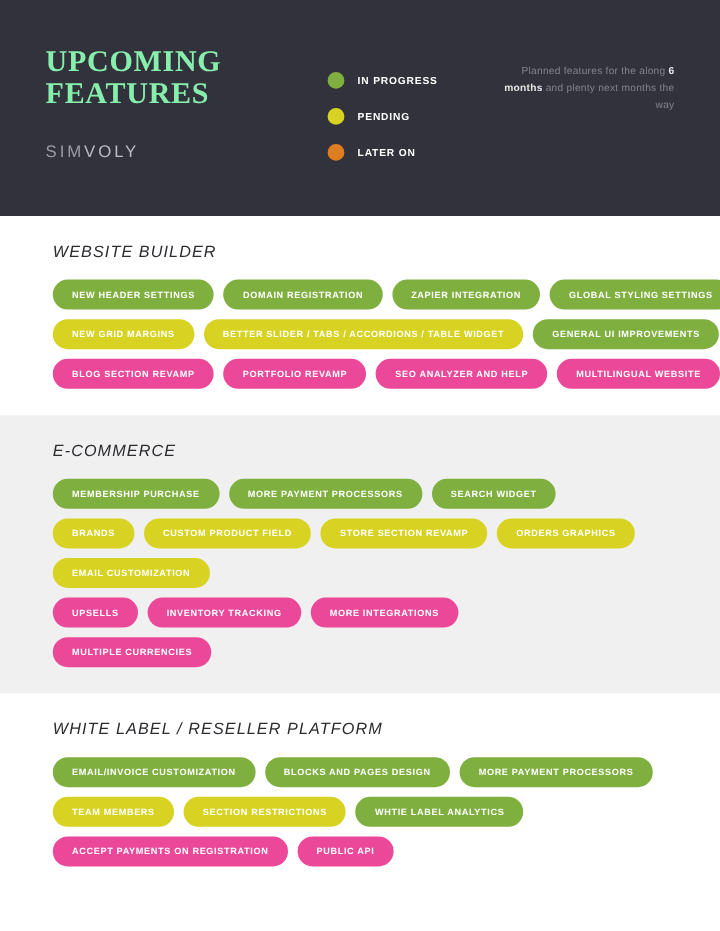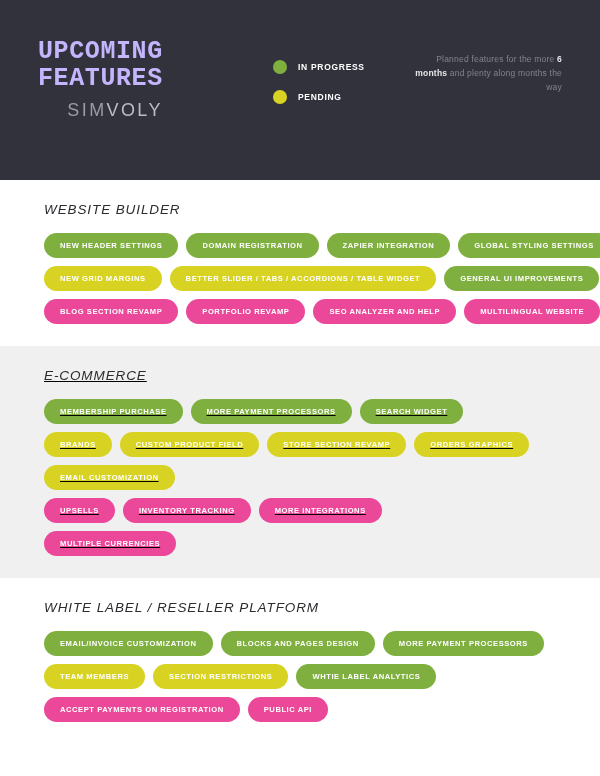--- a/index.html
+++ b/index.html
@@ -32,35 +32,34 @@
   .header-inner {
     position: relative;
     height: 100%;
   }
   .brand-block {
     position: absolute;
     left: 0;
     top: 38px;
   }
   .title-line {
-    font-family: Liberation Mono, monospace;
+    font-family: Liberation Serif, serif;
     font-weight: bold;
     font-size: 25px;
     letter-spacing: 0.6px;
-    color: #c4b5fd;
+    color: #86efac;
     line-height: 27px;
     text-transform: uppercase;
   }
   .logo {
-    margin-top: 8px;
-    font-size: 18px;
+    margin-top: 26px;
+    font-size: 14px;
     letter-spacing: 2.4px;
     color: #9a9aa4;
     text-transform: uppercase;
-    text-align: right;
   }
   .logo .em { color: #bcbcc4; }
 
   .legend {
     position: absolute;
     left: 235px;
     top: 56px;
   }
   .legend-row {
     display: flex;
@@ -159,26 +158,30 @@
 
       <div class="legend">
         <div class="legend-row">
           <span class="legend-dot" style="background:#7fb03f"></span>
           <span class="legend-label">IN PROGRESS</span>
         </div>
         <div class="legend-row">
           <span class="legend-dot" style="background:#d8d322"></span>
           <span class="legend-label">PENDING</span>
         </div>
+        <div class="legend-row">
+          <span class="legend-dot" style="background:#df7e20"></span>
+          <span class="legend-label">LATER ON</span>
+        </div>
       </div>
 
       <div class="note">
-        <span>Planned features for the more</span>
+        <span>Planned features for the along</span>
         <span class="strong">6 months</span>
-        <span>and plenty along</span>
+        <span>and plenty next</span>
         <span>months the way</span>
       </div>
 
     </div>
   </div>
 
   <div id="sections-root">
       <div class="section" style="background: rgb(255, 255, 255);">
         <div class="section-title">WEBSITE BUILDER</div>
         <div class="pill-rows">
@@ -194,21 +197,21 @@
             <div class="pill green">GENERAL UI IMPROVEMENTS</div>
           </div>
           <div class="pill-row">
             <div class="pill orange">BLOG SECTION REVAMP</div>
             <div class="pill orange">PORTFOLIO REVAMP</div>
             <div class="pill orange">SEO ANALYZER AND HELP</div>
             <div class="pill orange">MULTILINGUAL WEBSITE</div>
           </div>
         </div>
       </div>
-      <div class="section alt" style="background: rgb(240, 240, 240); text-decoration: underline;">
+      <div class="section alt" style="background: rgb(240, 240, 240);">
         <div class="section-title">E-COMMERCE</div>
         <div class="pill-rows">
           <div class="pill-row">
             <div class="pill green">MEMBERSHIP PURCHASE</div>
             <div class="pill green">MORE PAYMENT PROCESSORS</div>
             <div class="pill green">SEARCH WIDGET</div>
           </div>
           <div class="pill-row">
             <div class="pill yellow">BRANDS</div>
             <div class="pill yellow">CUSTOM PRODUCT FIELD</div>

